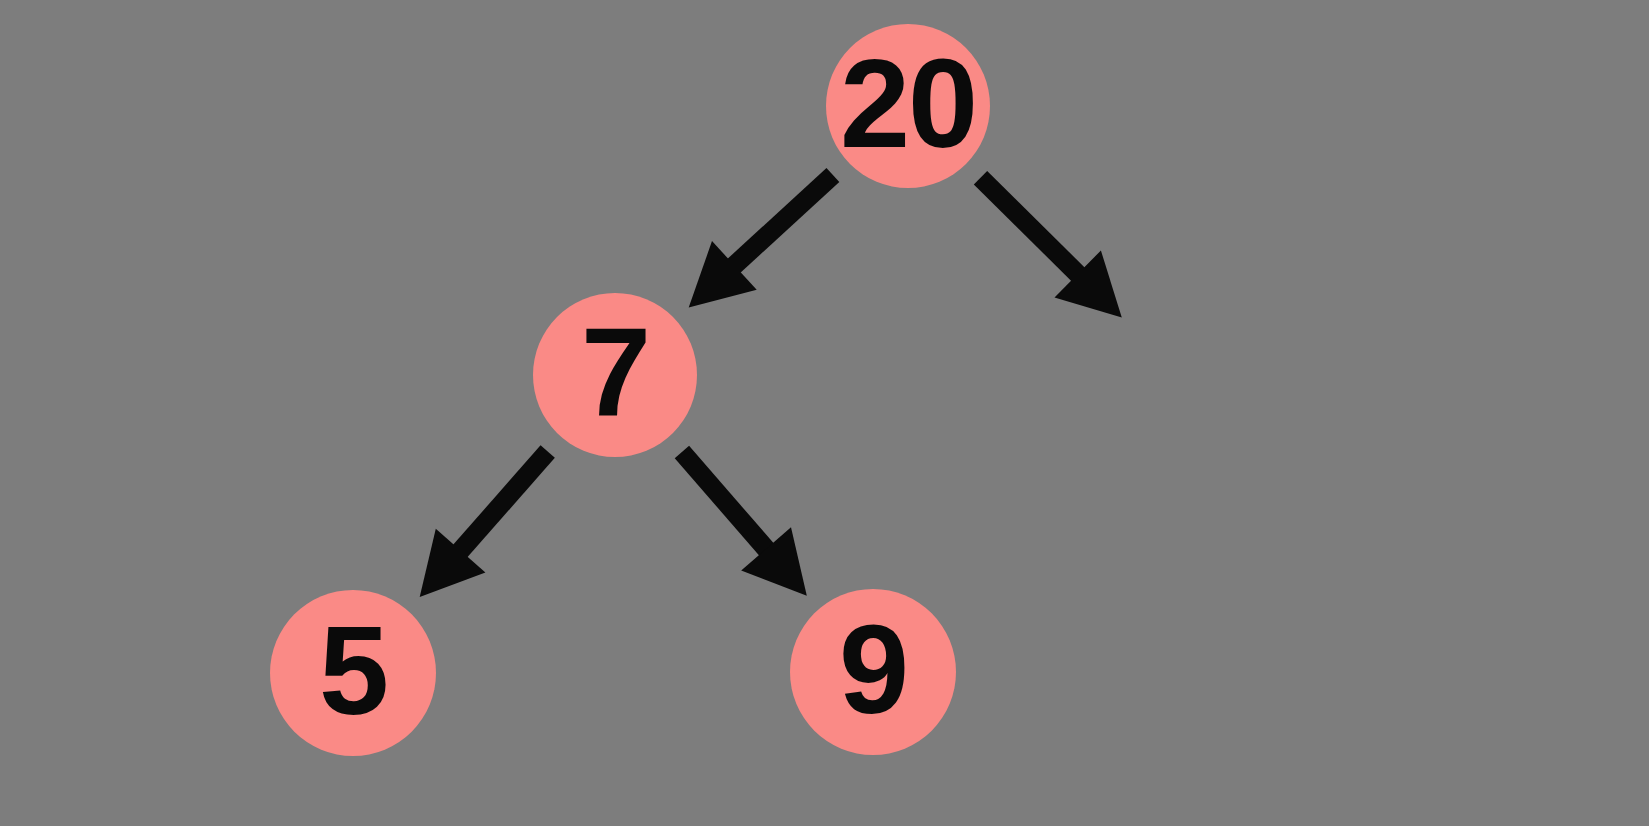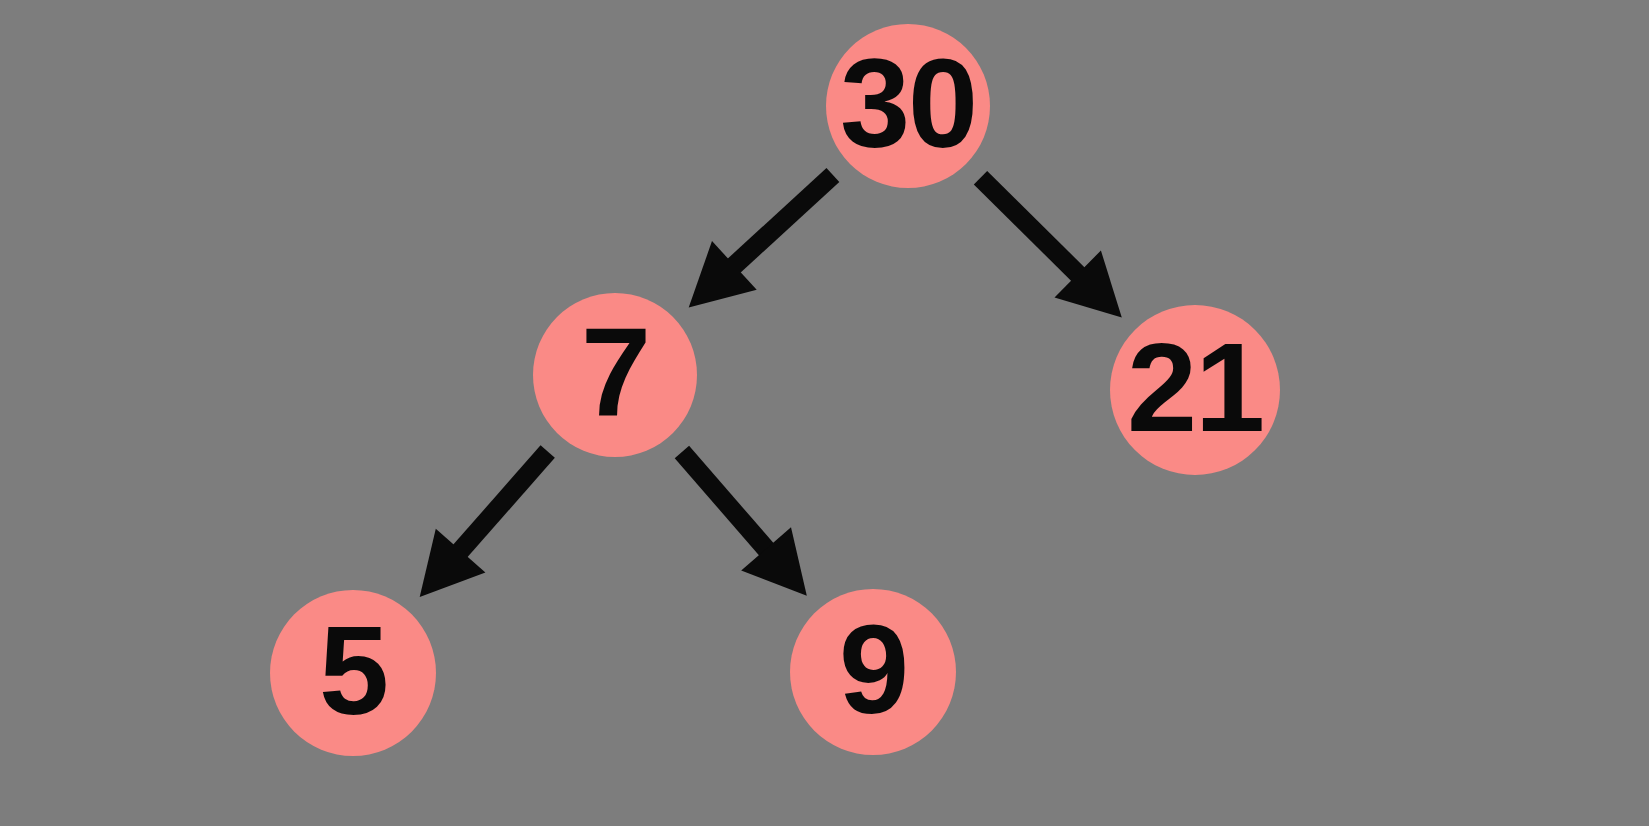--- a/index.html
+++ b/index.html
@@ -56,27 +56,24 @@
       <g>
         <line x1="547.7" y1="451.6" x2="456.7" y2="555.1" stroke="#0a0a0a" stroke-width="19"></line>
         <polygon points="435.8,528.8 485.4,572.4 419.7,597.1" fill="#0a0a0a"></polygon>
       </g>
       <g>
         <line x1="681.9" y1="452.0" x2="770.0" y2="553.5" stroke="#0a0a0a" stroke-width="19"></line>
         <polygon points="741.2,570.6 791.0,527.3 806.8,595.8" fill="#0a0a0a"></polygon>
       </g>
     </svg>
     <div class="tree-node" style="left: 826px; top: 24px; width: 164px; height: 164px; background: rgb(250, 138, 134); color: rgb(10, 10, 10);">
-      <span class="node-label">30</span>
+      <span class="node-label">20</span>
     </div>
     <div class="tree-node" style="left: 533px; top: 293px; width: 164px; height: 164px; background: rgb(250, 138, 134); color: rgb(10, 10, 10);">
       <span class="node-label">7</span>
-    </div>
-    <div class="tree-node" style="left: 1110px; top: 305px; width: 170px; height: 170px; background: rgb(250, 138, 134); color: rgb(10, 10, 10);">
-      <span class="node-label">21</span>
     </div>
     <div class="tree-node" style="left: 270px; top: 590px; width: 166px; height: 166px; background: rgb(250, 138, 134); color: rgb(10, 10, 10);">
       <span class="node-label">5</span>
     </div>
     <div class="tree-node" style="left: 790px; top: 589px; width: 166px; height: 166px; background: rgb(250, 138, 134); color: rgb(10, 10, 10);">
       <span class="node-label">9</span>
     </div>
   </div>
 
 </body></html>

